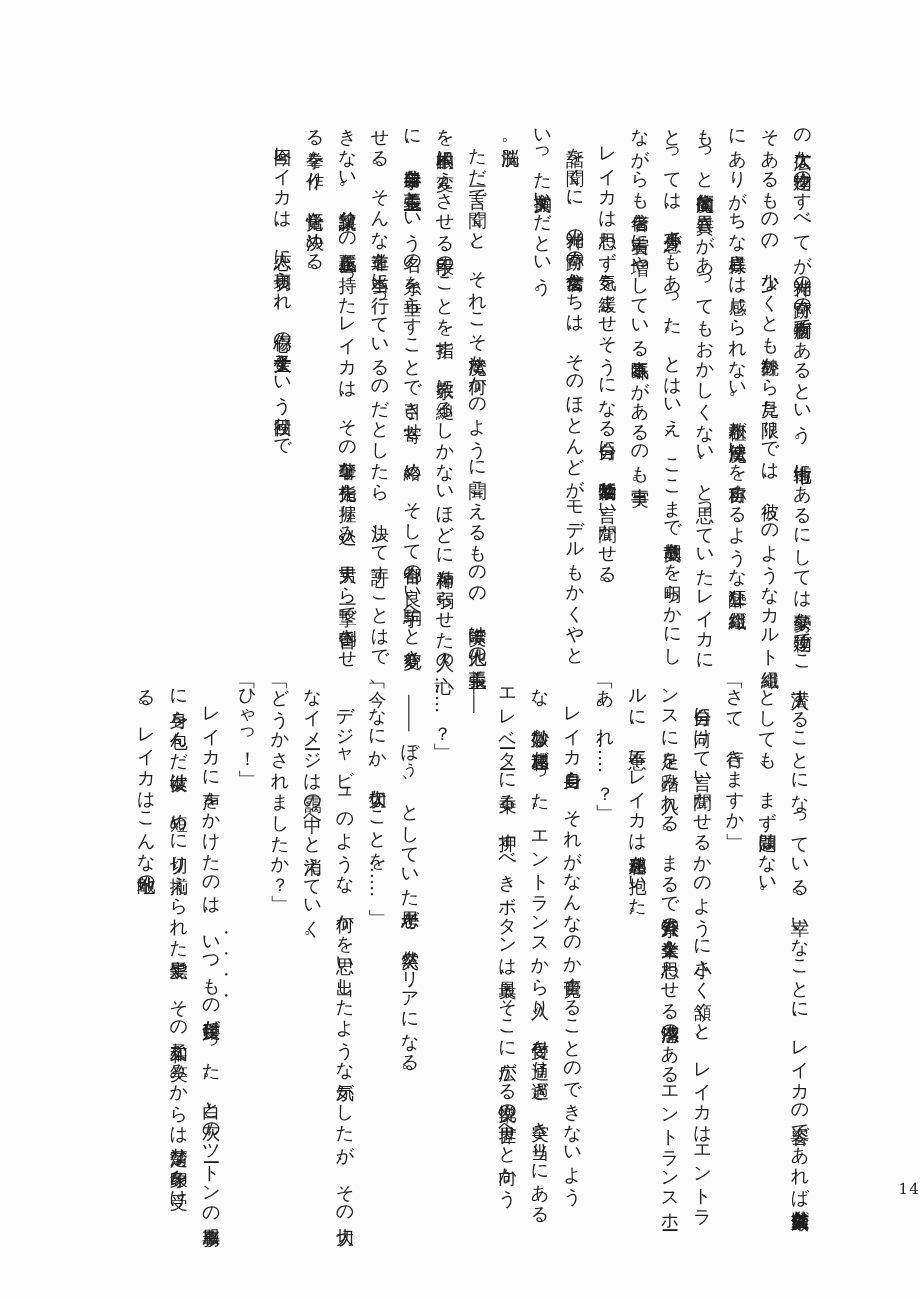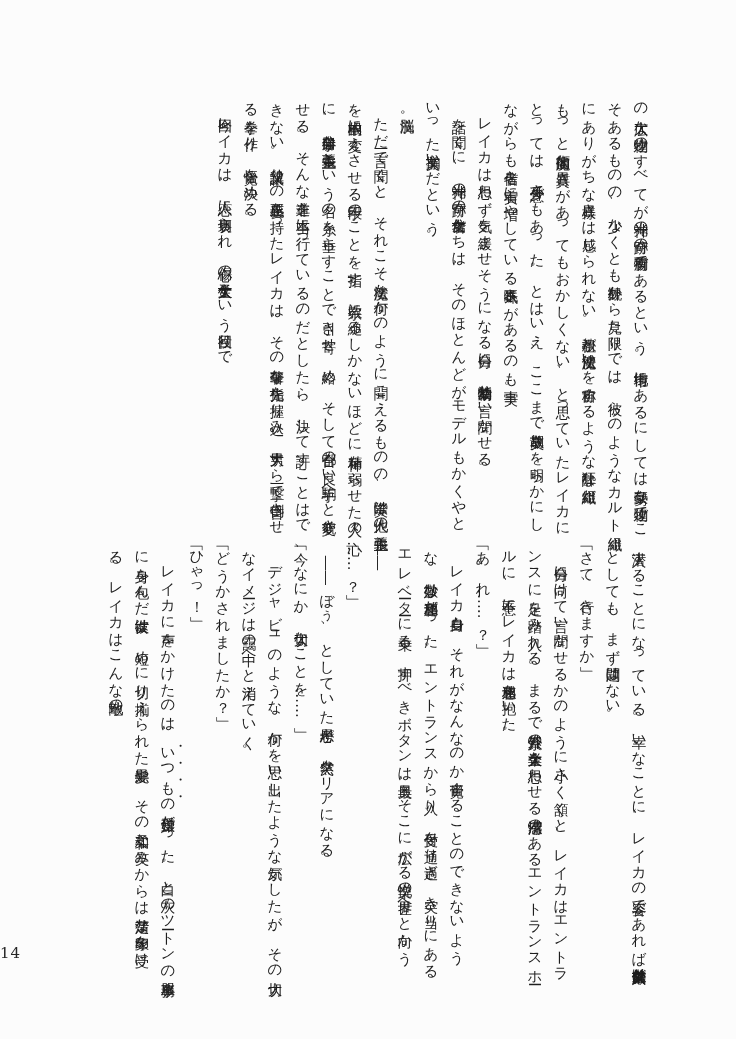--- a/index.html
+++ b/index.html
@@ -46,22 +46,22 @@
     -webkit-text-emphasis: filled dot;
     text-emphasis: filled dot;
     -webkit-text-emphasis-position: over right;
     text-emphasis-position: over right;
   }
   .page-number {
     position: absolute;
     top: 944px;
     left: 0;
     width: 736px;
-    text-align: left;
-    font-size: 15px;
+    text-align: right;
+    font-size: 12px;
     letter-spacing: 1px;
     color: #262626;
   }
 </style>
 </head>
 <body>
 
 <div class="page">
 
   <div class="band band-top">

